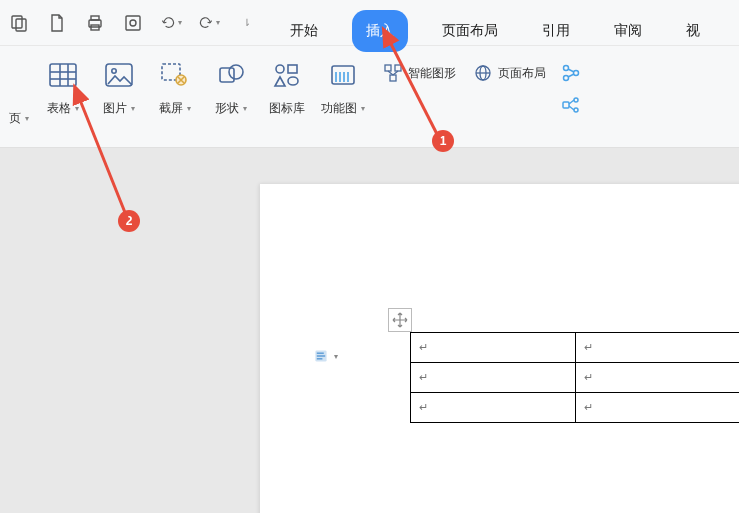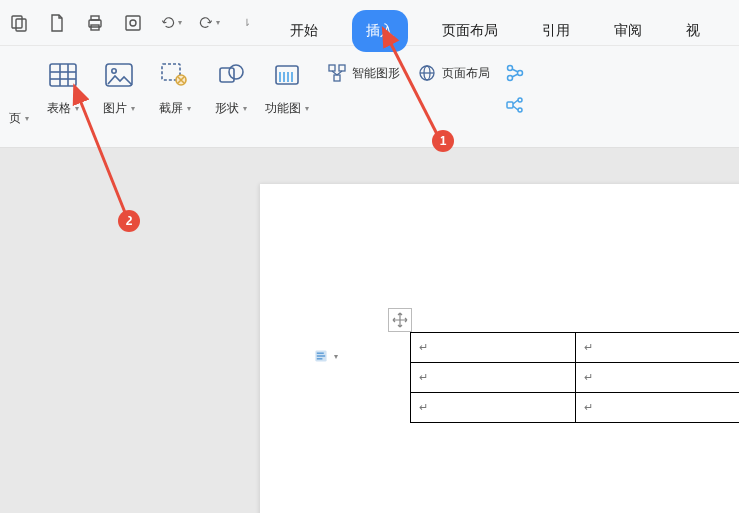--- a/index.html
+++ b/index.html
@@ -305,20 +305,33 @@
             <rect x="4" y="6" width="14" height="14" rx="2"></rect>
             <circle cx="20" cy="10" r="7"></circle>
           </svg>
       </div>
       <div class="lbl">
           <span>形状</span>
           <span class="dropdown-arrow">▾</span>
         </div>
     </div>
 
+    <div class="ribbon-item">
+      <div class="ico">
+        <svg width="30" height="26" viewBox="0 0 30 26" fill="none" stroke="#4b6a9b" stroke-width="1.6">
+            <circle cx="8" cy="7" r="4"></circle>
+            <rect x="16" y="3" width="9" height="8"></rect>
+            <polygon points="8,15 3,24 13,24"></polygon>
+            <ellipse cx="21" cy="19" rx="5" ry="4"></ellipse>
+          </svg>
+      </div>
+      <div class="lbl">
+          <span>图标库</span>
+        </div>
+    </div>
 
     <div class="ribbon-item">
       <div class="ico">
         <svg width="30" height="26" viewBox="0 0 30 26" fill="none" stroke="#4b6a9b" stroke-width="1.6">
             <rect x="4" y="4" width="22" height="18" rx="2"></rect>
             <line x1="8" y1="10" x2="8" y2="20" stroke="#4aa3e8"></line>
             <line x1="12" y1="10" x2="12" y2="20" stroke="#4aa3e8"></line>
             <line x1="16" y1="10" x2="16" y2="20" stroke="#4aa3e8"></line>
             <line x1="20" y1="10" x2="20" y2="20" stroke="#4aa3e8"></line>
           </svg>

